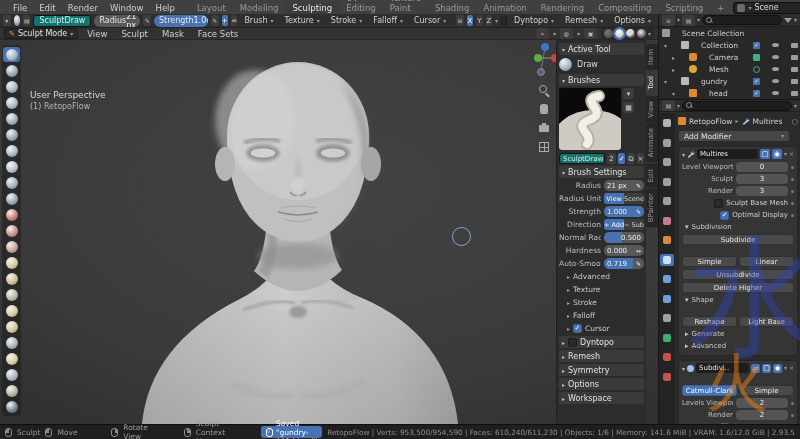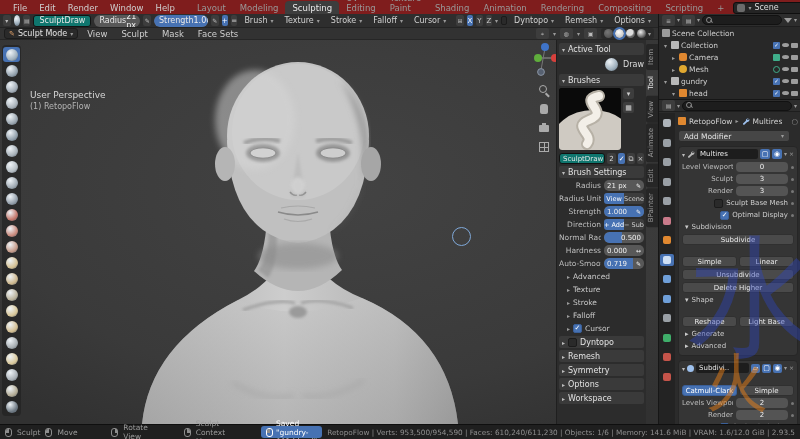--- a/index.html
+++ b/index.html
@@ -1,21 +1,21 @@
 <!DOCTYPE html>
 <html><head>
 <meta charset="utf-8">
 <style>
   *{box-sizing:border-box;margin:0;padding:0}
   html,body{width:800px;height:439px;overflow:hidden}
   body{position:relative;background:#1d1d1d;font-family:"DejaVu Sans",sans-serif;font-size:9px;color:#c3c3c3;-webkit-font-smoothing:antialiased}
   .abs{position:absolute}
   .grow{flex:1}
   
-  #topbar{left:0;top:0;width:800px;height:16px;background:#7f1d1d;display:flex;align-items:center;padding:0 4px;gap:2px;border-bottom:1px solid #101010}
+  #topbar{left:0;top:0;width:800px;height:16px;background:#404040;display:flex;align-items:center;padding:0 4px;gap:2px;border-bottom:1px solid #101010}
   .menu{padding:1px 5px;color:#cfcfcf;border-radius:3px;font-size:8.5px}
   #logo{width:11px;height:11px;border-radius:50%;background:radial-gradient(circle at 38% 32%,#ffd9a0 12%,#ea7600 55%,#b35400);margin-right:2px}
   .wtabs{display:flex;margin-left:8px;height:14px;align-items:flex-end}
   .wtab{padding:2px 7px 2px;color:#999;font-size:8.5px;border-radius:4px 4px 0 0}
   .wtab.active{background:#3d3d3d;color:#e8e8e8}
   #scenebar{margin-left:auto;display:flex;gap:4px}
   .idfield{display:flex;align-items:center;background:#242424;border:1px solid #0f0f0f;border-radius:3px;height:12px;padding:0 3px;gap:3px;min-width:88px}
   .idfield .txt{color:#ddd;font-size:8px;flex:1}
   .mini{width:8px;height:8px;border-radius:2px;background:#6b6b6b;display:inline-block}
   .chev{color:#9a9a9a;font-size:6px;line-height:1}
@@ -85,21 +85,21 @@
   .vtab{writing-mode:vertical-rl;transform:rotate(180deg);background:#262626;color:#9a9a9a;font-size:7px;padding:5px 1px;border-radius:0 2px 2px 0;text-align:center}
   .vtab.active{background:#3a3a3a;color:#e8e8e8}
   
   #outliner{left:658px;top:14px;width:142px;height:85px;background:#282828;border-left:1px solid #161616}
   #ol-head{height:13px;background:#2d2d2d;display:flex;align-items:center;gap:2px;padding:0 3px;border-bottom:1px solid #1e1e1e}
   .search{flex:1;height:10px;background:#1d1d1d;border:1px solid #121212;border-radius:5px;display:flex;align-items:center;padding:0 3px;gap:2px}
   .mag{position:relative;width:7px;height:7px;flex:none}
   .mag:before{content:"";position:absolute;left:0;top:0;width:4px;height:4px;border:1px solid #8a8a8a;border-radius:50%}
   .mag:after{content:"";position:absolute;left:4px;top:4px;width:3px;height:1px;background:#8a8a8a;transform:rotate(45deg)}
   .funnel{width:0;height:0;border-left:4px solid transparent;border-right:4px solid transparent;border-top:5px solid #9a9a9a}
-  .olrow{height:12px;display:flex;align-items:center;gap:2px;padding:0 2px 0 3px;font-size:7.5px;color:#cdcdcd}
+  .olrow{height:12px;display:flex;align-items:center;gap:12px;padding:0 2px 0 3px;font-size:7.5px;color:#cdcdcd}
   .olrow .name{flex:1;white-space:nowrap;overflow:hidden}
   .dis{width:7px;color:#9a9a9a;font-size:6px;text-align:center;flex:none}
   .oli{width:8px;height:8px;flex:none;border-radius:1px}
   .eye{width:7px;height:4px;border-radius:50%;background:#9d9d9d;flex:none}
   .camg{width:7px;height:5px;background:#9d9d9d;border-radius:1px;flex:none}
   .colcb{width:7px;height:7px;border-radius:1px;background:#4772b3;color:#fff;font-size:5.5px;display:flex;align-items:center;justify-content:center;flex:none}
   
   #props{left:658px;top:99px;width:142px;height:325px;background:#2b2b2b;border-left:1px solid #161616;border-top:1px solid #161616}
   #props-head{height:12px;background:#2d2d2d;display:flex;align-items:center;gap:2px;padding:0 3px;border-bottom:1px solid #1e1e1e}
   #props-tabs{position:absolute;left:0;top:13px;width:16px;height:312px;background:#232323;display:flex;flex-direction:column;align-items:center;padding-top:4px;gap:7.5px}
@@ -427,21 +427,21 @@
       <span class="gridico"></span>
     </span>
 </div>
 <div id="brushcursor" class="abs"></div>
 
 <div id="npanel" class="abs">
   <div class="phead">
     <span class="car">▾</span>
       <span>Active Tool</span>
   </div>
-  <div class="prow" style="justify-content:flex-end;gap:5px;height:15px">
+  <div class="prow" style="justify-content:flex-start;gap:5px;height:15px">
     <span class="sphere" style="width:13px;height:13px"></span>
     <span style="color:#ddd;font-size:8px">Draw</span>
   </div>
   <div class="phead">
     <span class="car">▾</span>
       <span>Brushes</span>
   </div>
   <div id="brushpreview">
     <div id="bp-img">
       <svg width="62" height="62" viewBox="0 0 62 62">

